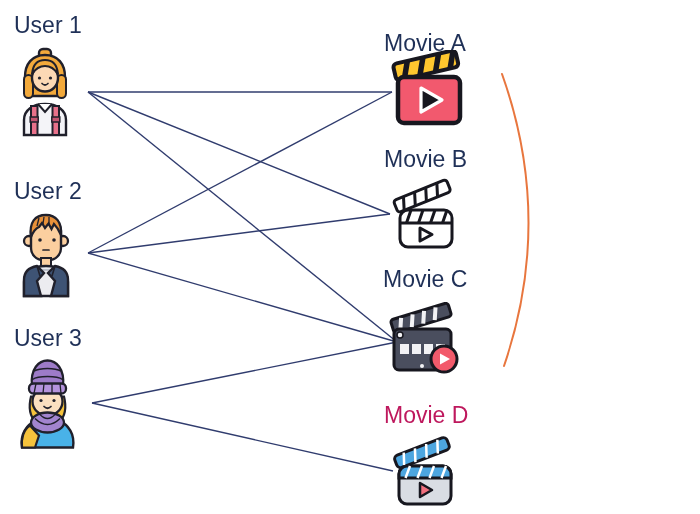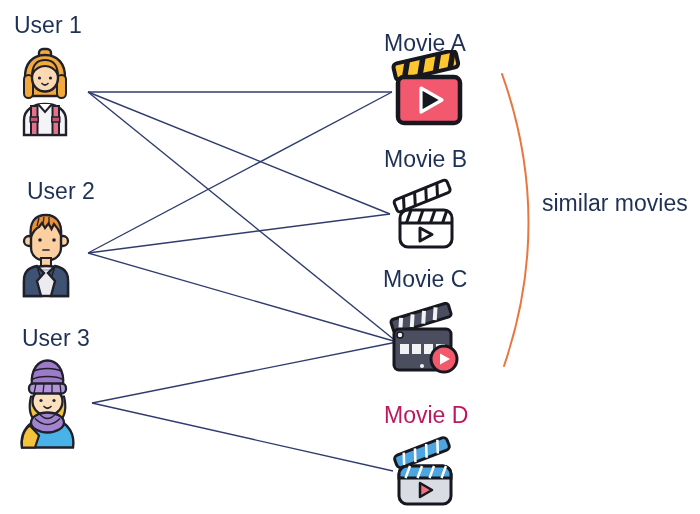--- a/index.html
+++ b/index.html
@@ -24,21 +24,21 @@
     color: #1F3057;
     white-space: nowrap;
   }
   .node-icon { position: absolute; }
   .node-icon svg { display: block; width: 100%; height: 100%; }
 
   .user1-label  { left: 14px;  top: 11px;  }
   .user1-icon   { left: 12px;  top: 47px;  width: 66px; height: 90px; }
   .user2-label  { left: 14px;  top: 177px; }
   .user2-icon   { left: 14px;  top: 210px; width: 64px; height: 88px; }
-  .user3-label  { left: 22px;  top: 324px; }
+  .user3-label  { left: 14px;  top: 324px; }
   .user3-icon   { left: 16px;  top: 356px; width: 63px; height: 94px; }
 
   .movieA-label { left: 384px; top: 23px; margin-top: 6px;  }
   .movieA-icon  { left: 390px; top: 50px;  width: 74px; height: 77px; }
   .movieB-label { left: 384px; top: 145px; text-align: center; }
   .movieB-icon  { left: 392px; top: 176px; width: 67px; height: 75px; }
   .movieC-label { left: 383px; top: 265px; }
   .movieC-icon  { left: 386px; top: 302px; width: 78px; height: 74px; }
   .movieD-label { left: 384px; top: 401px; }
   .movieD-icon  { left: 391px; top: 434px; width: 71px; height: 75px; }
@@ -76,21 +76,21 @@
       <path d="M30 36.5 Q33 39.5 36 36.5" fill="none" stroke="#23232D" stroke-width="1.7" stroke-linecap="round"></path>
       <path d="M12 88 L12 73 C12 63 21 57 33 57 C45 57 54 63 54 73 L54 88 Z" fill="#F4F4F8" stroke="#20202B" stroke-width="2.4"></path>
       <path d="M26 57 L33 65 L40 57" fill="#FFFFFF" stroke="#20202B" stroke-width="2"></path>
       <rect x="19" y="59" width="6.5" height="29" fill="#E8718A" stroke="#20202B" stroke-width="2"></rect>
       <rect x="40.5" y="59" width="6.5" height="29" fill="#E8718A" stroke="#20202B" stroke-width="2"></rect>
       <rect x="18.2" y="70" width="8" height="5" fill="#C45570" stroke="#20202B" stroke-width="1.5"></rect>
       <rect x="39.8" y="70" width="8" height="5" fill="#C45570" stroke="#20202B" stroke-width="1.5"></rect>
     </svg>
   </div>
 
-  <div class="label user2-label" style="color: rgb(31, 48, 87); margin-left: 13px;">User 2</div>
+  <div class="label user2-label" style="color: rgb(31, 48, 87);">User 2</div>
   <div class="node-icon user2-icon">
     <svg viewBox="0 0 64 88">
       <circle cx="15" cy="31" r="5" fill="#FBCF9F" stroke="#20202B" stroke-width="2.3"></circle>
       <circle cx="49" cy="31" r="5" fill="#FBCF9F" stroke="#20202B" stroke-width="2.3"></circle>
       <rect x="17" y="9" width="30" height="41" rx="12" fill="#FBCF9F" stroke="#20202B" stroke-width="2.4"></rect>
       <path d="M17 27 C15 12 21 5 32 5 C42 5 48 12 47 25 C44 18 42 16 40 14 L37.5 19 L34.5 13.5 L31 18 L28 13 L25 17 C21.5 18.5 19 22 17 27 Z" fill="#E8913A" stroke="#20202B" stroke-width="2.3"></path>
       <path d="M25 8 L23 16 M30 7 L29 14 M35 7 L35 14" stroke="#20202B" stroke-width="1.3" fill="none"></path>
       <circle cx="26" cy="30" r="1.8" fill="#23232D"></circle>
       <circle cx="40" cy="30" r="1.8" fill="#23232D"></circle>
       <path d="M29 40 L35 40" stroke="#23232D" stroke-width="1.7" stroke-linecap="round"></path>
@@ -180,15 +180,14 @@
         <rect x="7" y="21" width="56" height="13" rx="4" fill="#4DA6E0" stroke="#17171F" stroke-width="3"></rect>
         <path d="M18 21 L13.5 34 M30 21 L25.5 34 M42 21 L37.5 34 M54 21 L49.5 34" stroke="#FFFFFF" stroke-width="2.5"></path>
       </g>
       <rect x="8" y="32" width="52" height="38" rx="8" fill="#D9DDE3" stroke="#17171F" stroke-width="3"></rect>
       <path d="M8 40 C8 35.6 11.6 32 16 32 L52 32 C56.4 32 60 35.6 60 40 L60 44 L8 44 Z" fill="#4DA6E0" stroke="#17171F" stroke-width="3"></path>
       <path d="M19 32 L14.5 44 M31 32 L26.5 44 M43 32 L38.5 44 M55 32 L50.5 44" stroke="#FFFFFF" stroke-width="2.5"></path>
       <path d="M29 49 L41 56 L29 63 Z" fill="#F2707E" stroke="#17171F" stroke-width="2.5" stroke-linejoin="round"></path>
     </svg>
   </div>
 
-  <div class="label similar-label" style="color: rgb(31, 48, 87);">similar movies</div>
 
 </div>
 
 </body></html>

